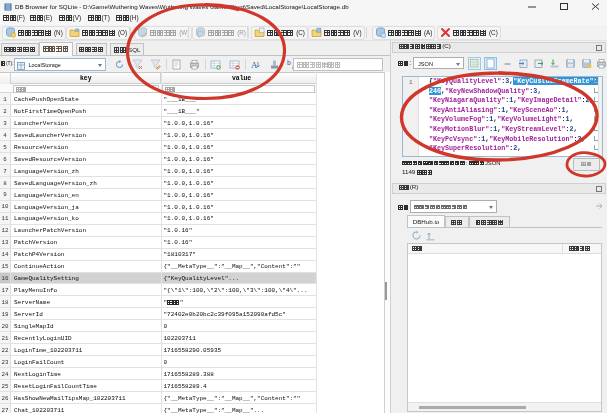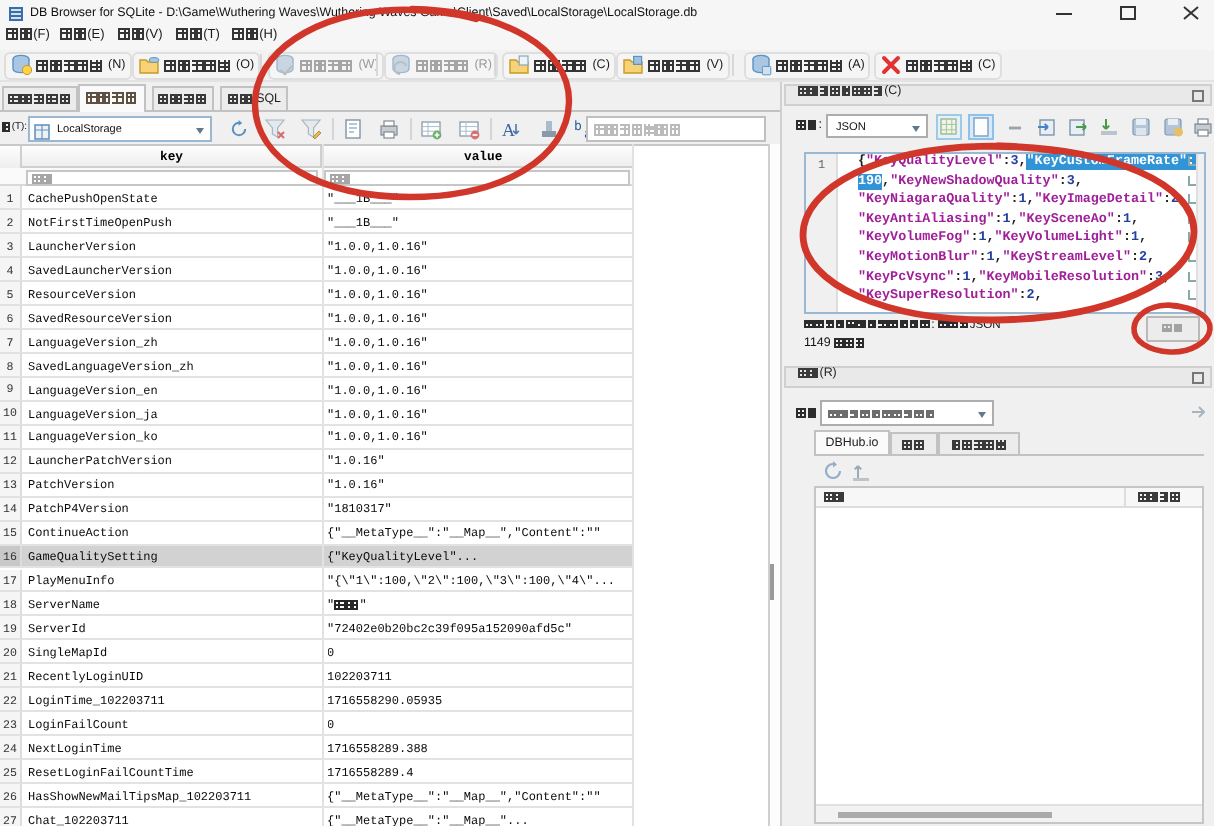--- a/index.html
+++ b/index.html
@@ -529,21 +529,21 @@
           <rect x="3" y="7" width="5" height="3" fill="#fff" stroke="#808a94" stroke-width=".6"></rect>
         </svg>
       </div>
  <div id="jed">
   <div id="jgut">
           <span style="position:absolute;left:6px;top:2px">1</span>
         </div>
   <div style="position:absolute;left:0;top:0;width:100%;height:100%;overflow:hidden">
    <div style="position:absolute;left:-11px;top:-78.2px;width:201px">
             <div class="jl" style="top:78.2px">{<em class="pk">"KeyQualityLevel"</em>:<em class="pn">3</em>,<span class="jsel">"KeyCustomFrameRate":</span></div>
-            <div class="jl" style="top:87.8px"><span class="jsel">190</span>,<em class="pk">"KeyNewShadowQuality"</em>:<em class="pn">3</em>,</div>
+            <div class="jl" style="top:87.8px"><span class="jsel">240</span>,<em class="pk">"KeyNewShadowQuality"</em>:<em class="pn">3</em>,</div>
             <div class="jl" style="top:97.4px"><em class="pk">"KeyNiagaraQuality"</em>:<em class="pn">1</em>,<em class="pk">"KeyImageDetail"</em>:<em class="pn">2</em>,</div>
             <div class="jl" style="top:107.0px"><em class="pk">"KeyAntiAliasing"</em>:<em class="pn">1</em>,<em class="pk">"KeySceneAo"</em>:<em class="pn">1</em>,</div>
             <div class="jl" style="top:116.6px"><em class="pk">"KeyVolumeFog"</em>:<em class="pn">1</em>,<em class="pk">"KeyVolumeLight"</em>:<em class="pn">1</em>,</div>
             <div class="jl" style="top:126.2px"><em class="pk">"KeyMotionBlur"</em>:<em class="pn">1</em>,<em class="pk">"KeyStreamLevel"</em>:<em class="pn">2</em>,</div>
             <div class="jl" style="top:135.8px"><em class="pk">"KeyPcVsync"</em>:<em class="pn">1</em>,<em class="pk">"KeyMobileResolution"</em>:<em class="pn">3</em>,</div>
             <div class="jl" style="top:145.4px"><em class="pk">"KeySuperResolution"</em>:<em class="pn">2</em>,</div>
             <div class="wm" style="top:79.2px"></div>
             <div class="wm" style="top:88.8px"></div>
             <div class="wm" style="top:98.4px"></div>
             <div class="wm" style="top:108.0px"></div>

